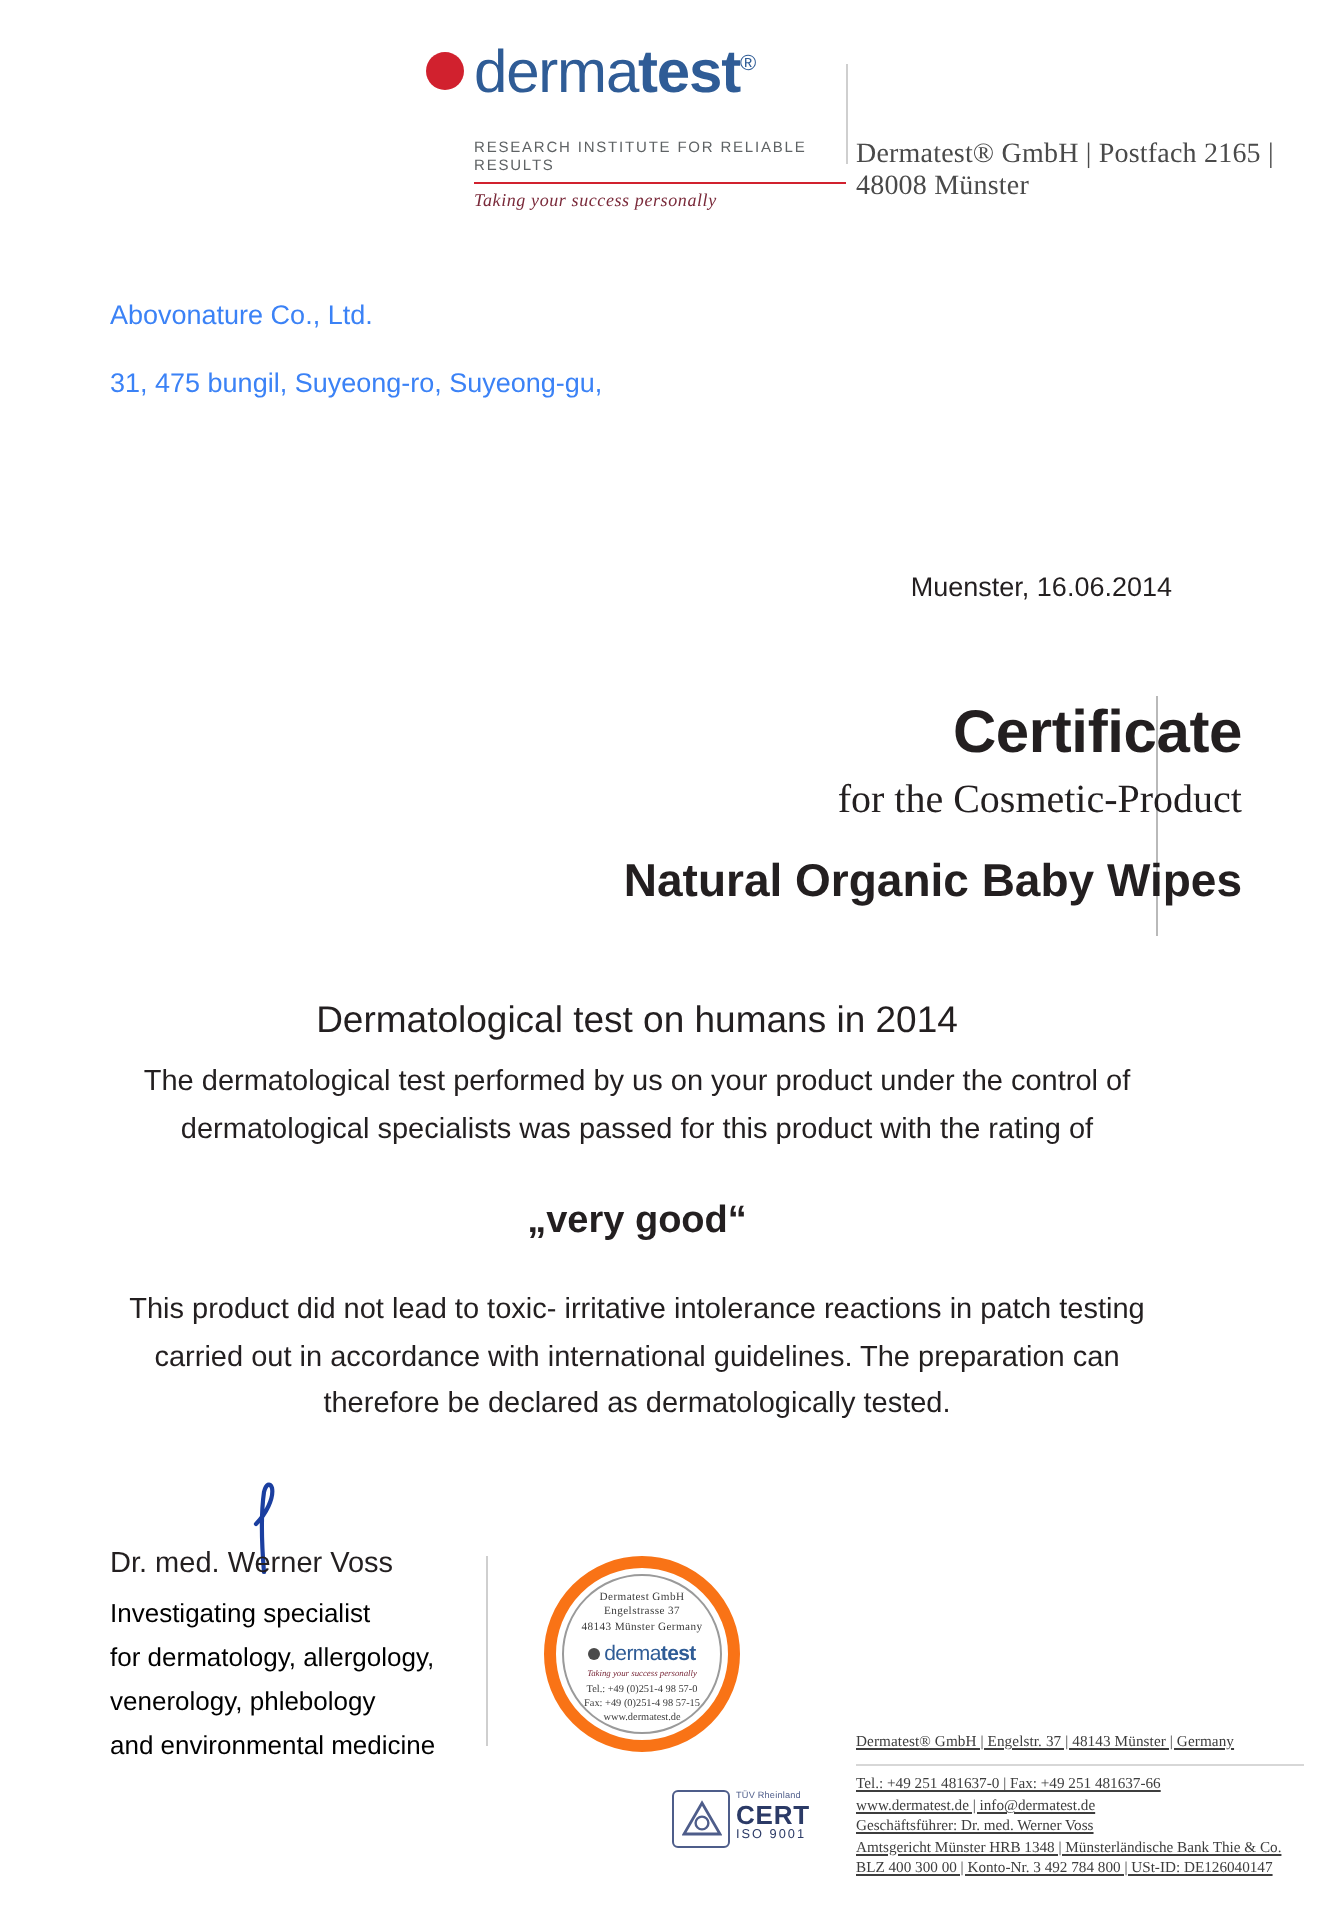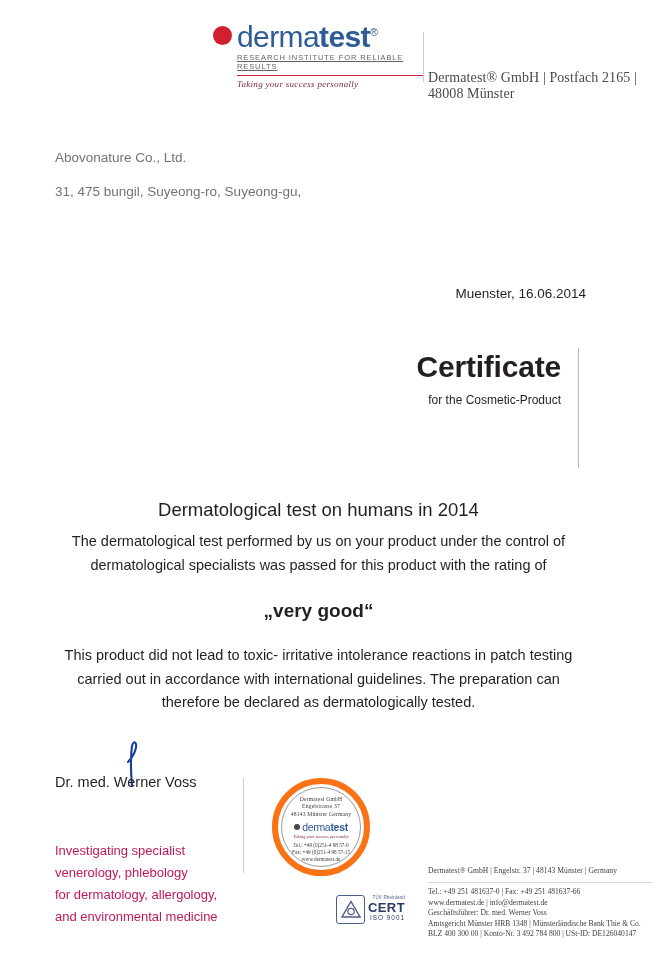--- a/index.html
+++ b/index.html
@@ -60,24 +60,23 @@
   }
   .logo-reg {
     font-size: 11px;
     vertical-align: super;
     color: #2f5c96;
   }
   .logo-tagline {
     font-size: 7.5px;
     letter-spacing: 0.9px;
     color: #5f6365;
-    margin-top: 3px;
+    margin-top: 19px;
     padding-left: 24px;
     text-align: left;
-    text-decoration: underline;
   }
   .logo-rule {
     height: 1px;
     background: #d1212e;
     margin-top: 4px;
     margin-left: 24px;
     width: 186px;
   }
   .logo-sub {
     font-family: "Liberation Serif", serif;
@@ -107,53 +106,54 @@
     background: #cfcfcf;
   }
 
   
   .addr {
     position: absolute;
     left: 55px;
     top: 145px;
     font-size: 13.5px;
     line-height: 25px;
-    color: #737373;
+    color: #3b82f6;
   }
   .addr .gap { height: 9px; }
 
   
   .date {
     position: absolute;
     right: 83px;
     top: 286px;
     font-size: 13.5px;
     color: #231f20;
   }
 
   
   .cert-block {
     position: absolute;
     left: 0;
     top: 350px;
     width: 669px;
     text-align: right;
-    padding-right: 108px;
+    padding-right: 48px;
     box-sizing: border-box;
   }
   .cert-title {
     font-size: 30px;
     font-weight: 700;
     letter-spacing: -0.2px;
     line-height: 34px;
   }
   .cert-for {
-    font-size: 12px;
+    font-size: 20px;
     margin-top: 7px;
     line-height: 18px;
+    font-family: Liberation Serif, serif;
   }
   .cert-product {
     font-size: 23px;
     font-weight: 700;
     margin-top: 17px;
     line-height: 28px;
   }
   .cert-vline {
     position: absolute;
     left: 578px;
@@ -196,24 +196,24 @@
   
   .sig-name {
     position: absolute;
     left: 55px;
     top: 774px;
     font-size: 14.5px;
   }
   .sig-role {
     position: absolute;
     left: 55px;
-    top: 840px;
+    top: 796px;
     font-size: 13px;
     line-height: 22px;
-    color: #be185d;
+    color: #000000;
   }
   .signature {
     position: absolute;
     left: 118px;
     top: 740px;
     width: 40px;
     height: 48px;
   }
   .sig-divider {
     position: absolute;
@@ -288,21 +288,20 @@
 
   
   .iso {
     position: absolute;
     left: 336px;
     top: 894px;
     width: 84px;
     height: 30px;
     display: flex;
     align-items: center;
-    text-align: right;
   }
   .iso-tri {
     width: 27px;
     height: 27px;
     border: 1px solid #4e5d8a;
     border-radius: 3px;
     display: flex;
     align-items: center;
     justify-content: center;
     background: #fff;
@@ -332,20 +331,21 @@
   
   .footer {
     position: absolute;
     left: 428px;
     top: 866px;
     width: 230px;
     font-family: "Liberation Serif", serif;
     font-size: 7.6px;
     line-height: 10.4px;
     color: #3d3d3d;
+    text-decoration: underline;
   }
   .footer-top {
     margin-bottom: 6px;
     letter-spacing: 0.05px;
   }
   .footer-rule {
     width: 224px;
     height: 1px;
     background: #d7d7d7;
     margin: 3px 0 4px 0;
@@ -375,39 +375,40 @@
   <div class="gap"></div>
   <div>31, 475 bungil, Suyeong-ro, Suyeong-gu,</div>
 </div>
 
 <div class="date">Muenster, 16.06.2014</div>
 
 <div class="cert-vline"></div>
 <div class="cert-block">
   <div class="cert-title">Certificate</div>
   <div class="cert-for">for the Cosmetic-Product</div>
+  <div class="cert-product">Natural Organic Baby Wipes</div>
 </div>
 
 <div class="body-block">
   <div class="body-head">Dermatological test on humans in 2014</div>
   <div class="body-para">The dermatological test performed by us on your product under the control of dermatological specialists was passed for this product with the rating of</div>
   <div class="rating">„very good“</div>
   <div class="body-para2">This product did not lead to toxic- irritative intolerance reactions in patch testing carried out in accordance with international guidelines. The preparation can therefore be declared as dermatologically tested.</div>
 </div>
 
 <div class="signature">
   <svg width="40" height="48" viewBox="0 0 40 48">
     <path d="M14 46 C13 34 12 20 14 6 C15 2 17 1 18 4 C19 9 15 17 10 22" fill="none" stroke="#1b3fa0" stroke-width="2.1" stroke-linecap="round"></path>
   </svg>
 </div>
 <div class="sig-name">Dr. med. Werner Voss</div>
 <div class="sig-role">
   <div>Investigating specialist</div>
+  <div>for dermatology, allergology,</div>
   <div>venerology, phlebology</div>
-  <div>for dermatology, allergology,</div>
   <div>and environmental medicine</div>
 </div>
 <div class="sig-divider"></div>
 
 <div class="stamp">
   <div class="stamp-inner"></div>
   <div class="stamp-top">
     <div>Dermatest GmbH</div>
     <div>Engelstrasse 37</div>
     <div>48143 Münster Germany</div>

